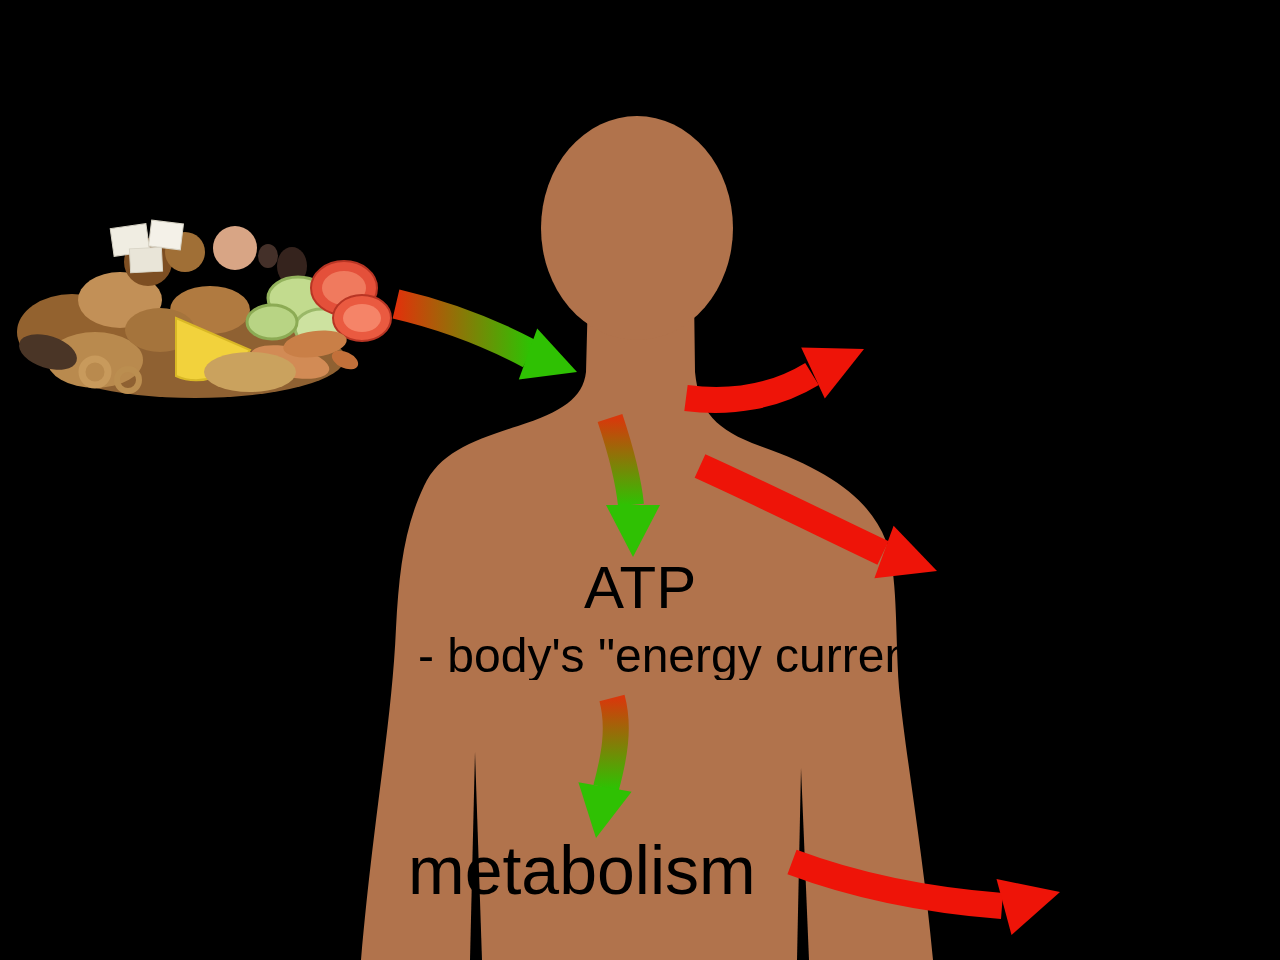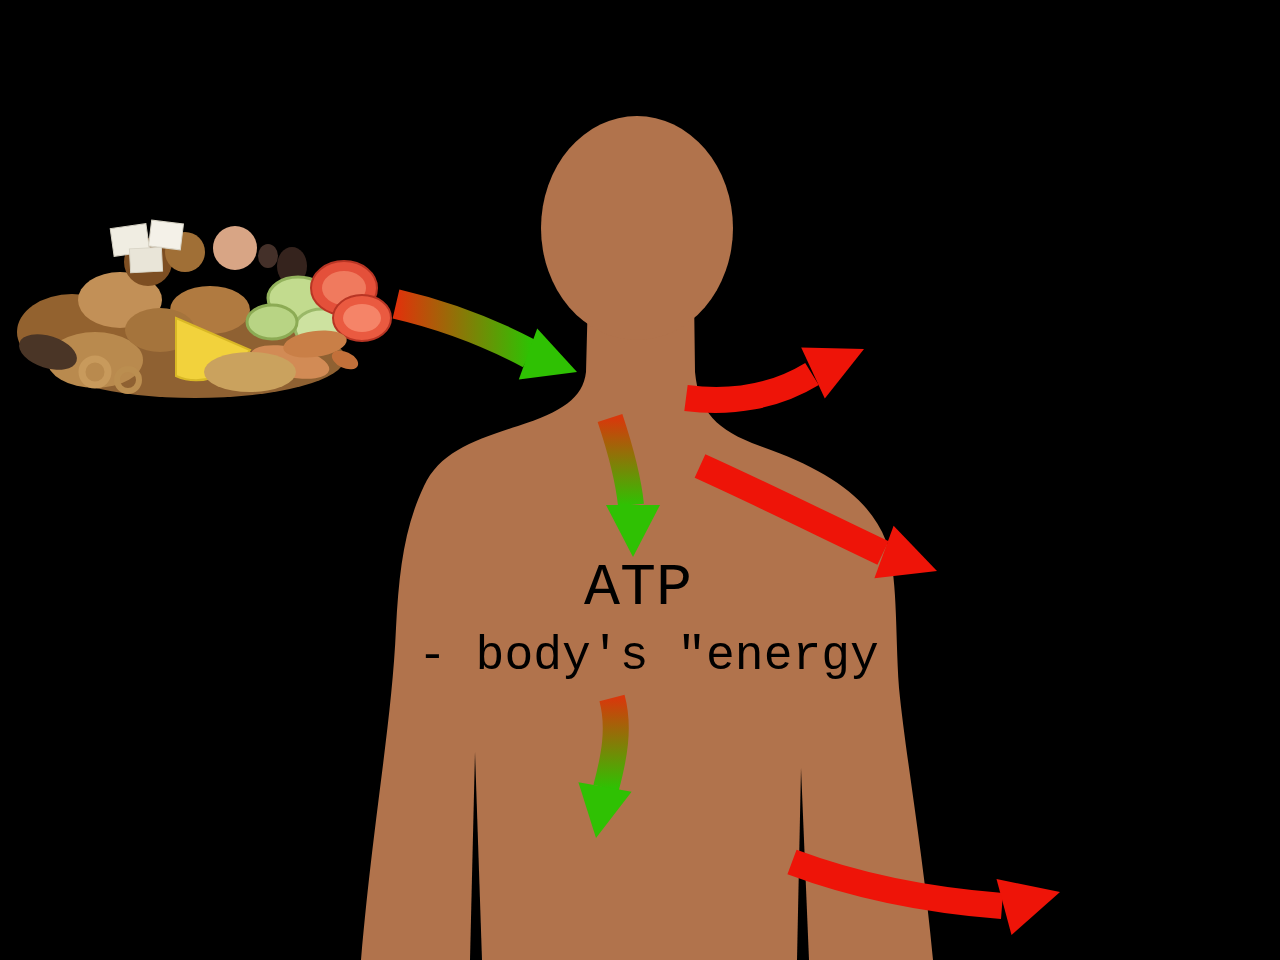--- a/index.html
+++ b/index.html
@@ -7,21 +7,20 @@
     padding: 0;
     background: #000;
     font-family: "Liberation Sans", sans-serif;
   }
   .stage {
     position: relative;
     width: 1280px;
     height: 960px;
     background: #000;
     overflow: hidden;
-    font-family: Liberation Mono, monospace;
   }
   .stage svg {
     position: absolute;
     left: 0;
     top: 0;
   }
   .label {
     position: absolute;
     color: #000;
     line-height: 1;
@@ -142,14 +141,15 @@
       <ellipse cx="315" cy="344" rx="32" ry="13" fill="#c97f47" transform="rotate(-8 315 344)"></ellipse>
       <ellipse cx="345" cy="360" rx="14" ry="8" fill="#c2703a" transform="rotate(25 345 360)"></ellipse>
       <circle cx="95" cy="372" r="13" fill="none" stroke="#c89a5c" stroke-width="7"></circle>
       <circle cx="128" cy="380" r="11" fill="none" stroke="#bb8e50" stroke-width="6"></circle>
       <ellipse cx="250" cy="372" rx="46" ry="20" fill="#caa25e"></ellipse>
     </g>
   </svg>
 
   <div class="label atp">ATP</div>
   <div class="label atp-sub">- body's "energy currency"</div>
+  <div class="label metabolism">metabolism</div>
 
 </div>
 
 </body></html>

